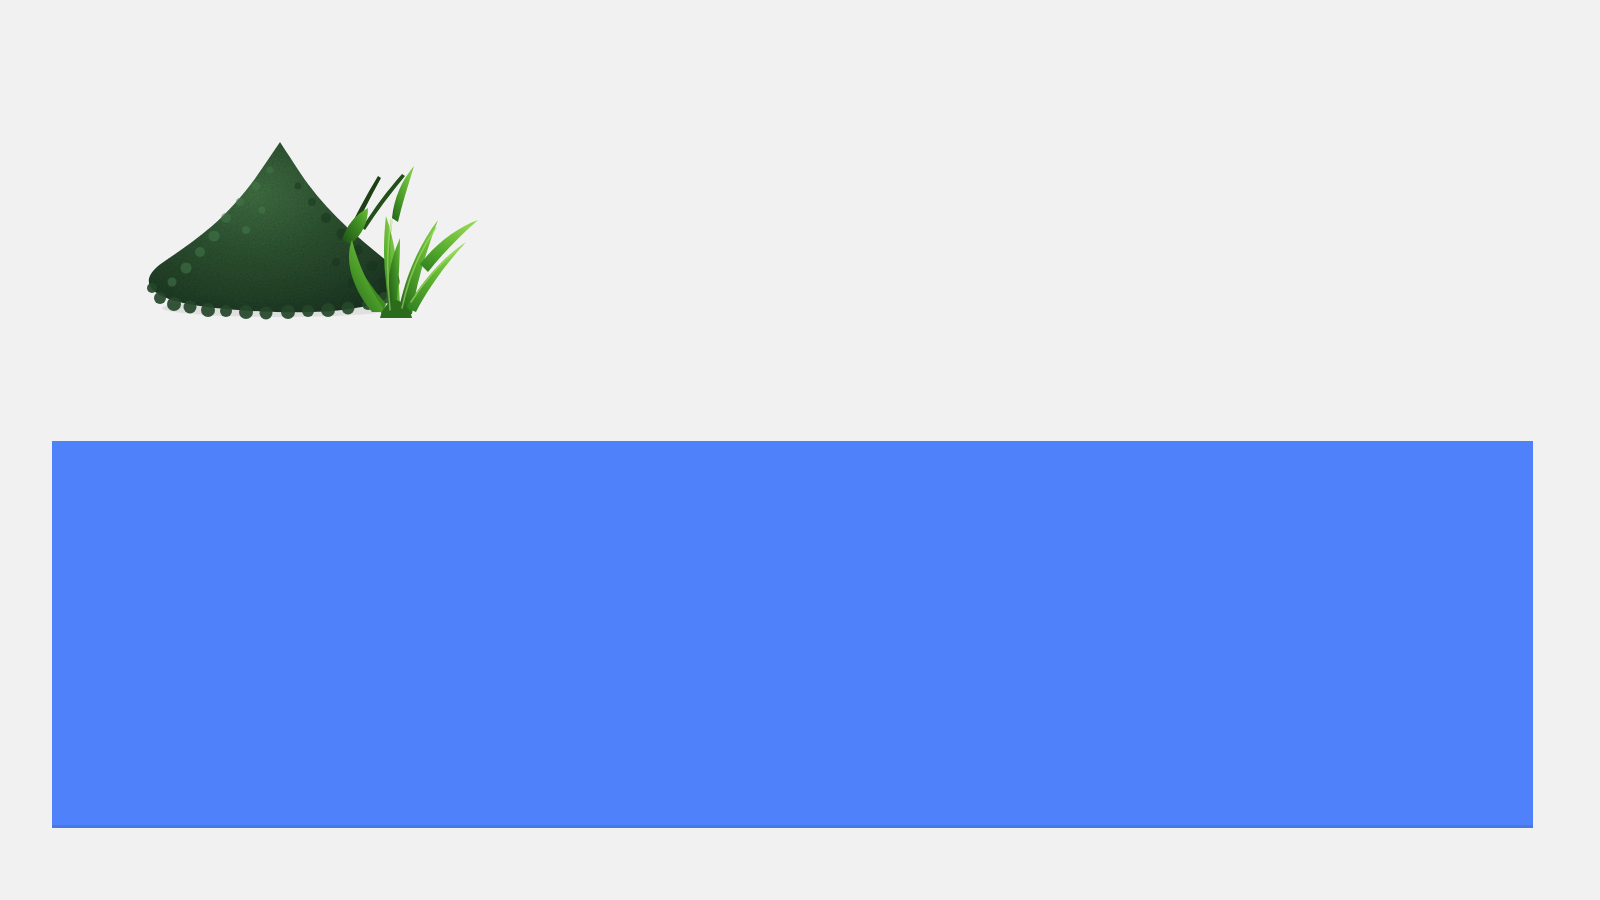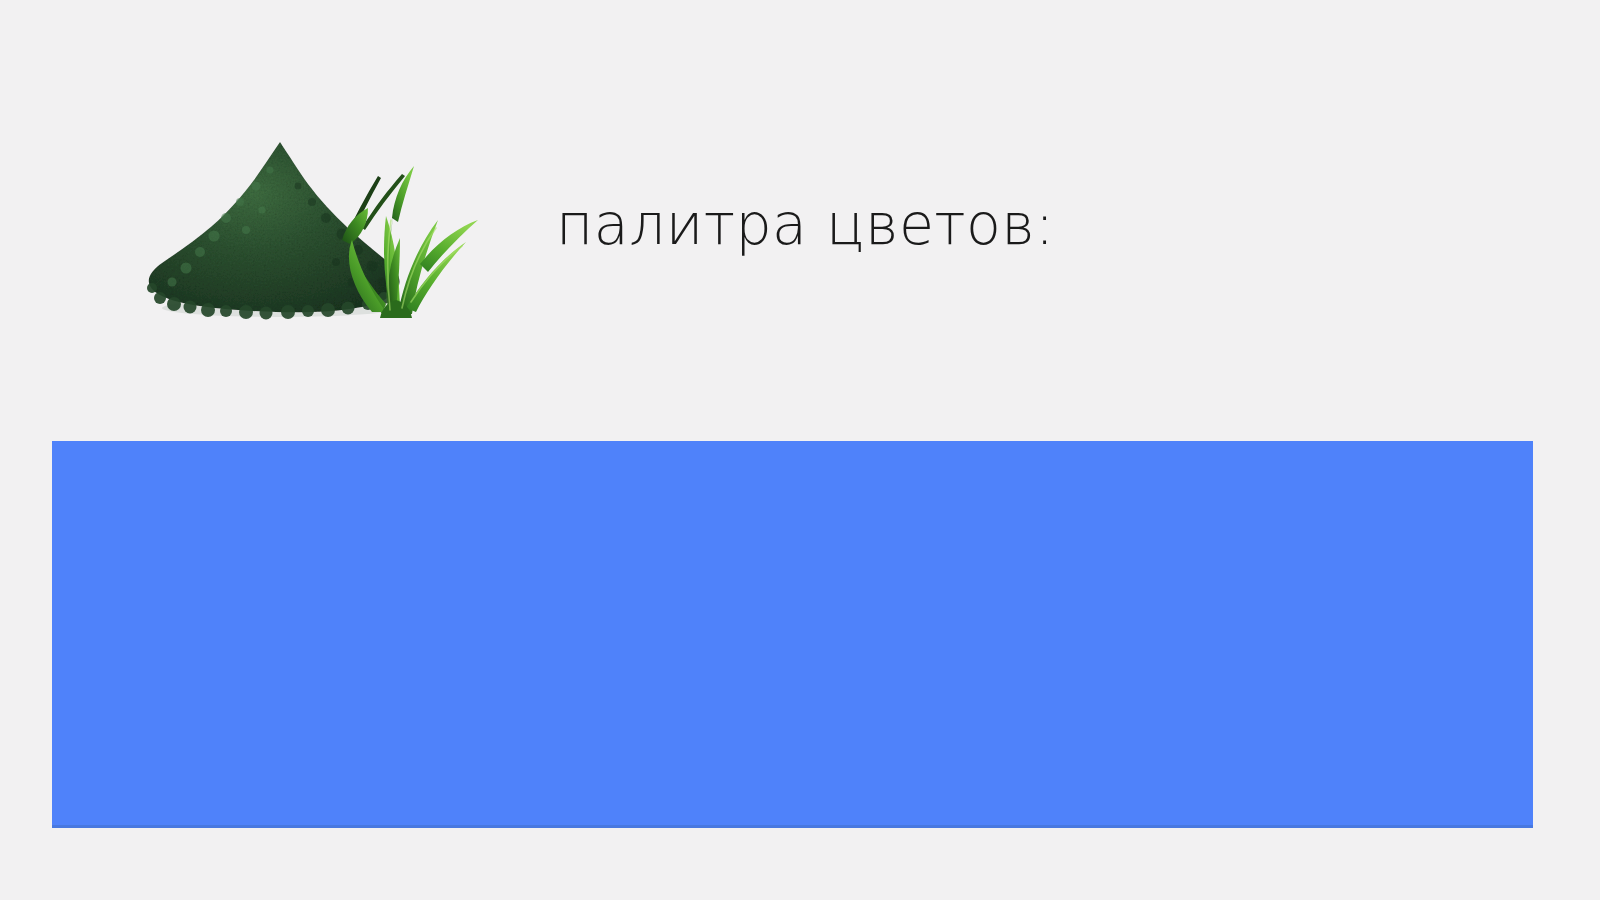--- a/index.html
+++ b/index.html
@@ -203,20 +203,19 @@
         </g>
 
         <g stroke="#a8e06a" stroke-width="1.6" fill="none" opacity="0.6" stroke-linecap="round">
           <path d="M260 178 C 257 148, 257 116, 261 88"></path>
           <path d="M272 176 C 278 148, 290 118, 306 96"></path>
           <path d="M281 170 C 295 148, 313 128, 332 114"></path>
         </g>
       </svg>
     </div>
 
-    <h1 class="heading" style="color: rgb(26, 26, 26);">палитра цветов:</h1>
   </div>
 
   <div class="swatch-panel" style="background: rgb(79, 130, 250); border-bottom-color: rgb(72, 120, 224);">
     <span></span>
   </div>
 
 </div>
 
 </body></html>

